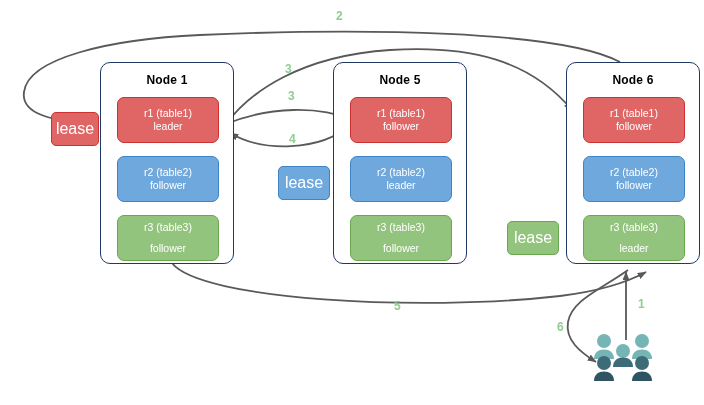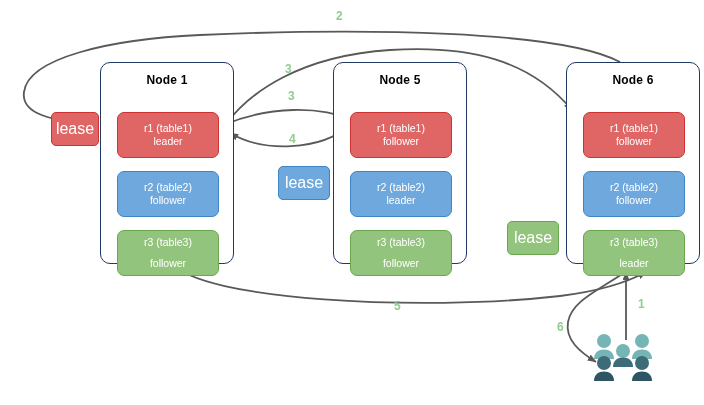--- a/index.html
+++ b/index.html
@@ -47,21 +47,20 @@
     height: 46px;
     border-radius: 7px;
     display: flex;
     flex-direction: column;
     align-items: center;
     justify-content: center;
     color: #ffffff;
     font-size: 10.5px;
     line-height: 13px;
     text-align: center;
-    margin-top: 15px;
   }
   .replica .rl-1, .replica .rl-2 { display: block; }
   .rep-red   { background: #e06666; border: 1.4px solid #cc3232; }
   .rep-blue  { background: #6fa8dc; border: 1.4px solid #3d85c6; justify-content: center; }
   .rep-green { background: #93c47d; border: 1.4px solid #6aa84f; gap: 8px; }
 
   .lease {
     position: absolute;
     box-sizing: border-box;
     height: 34px;

